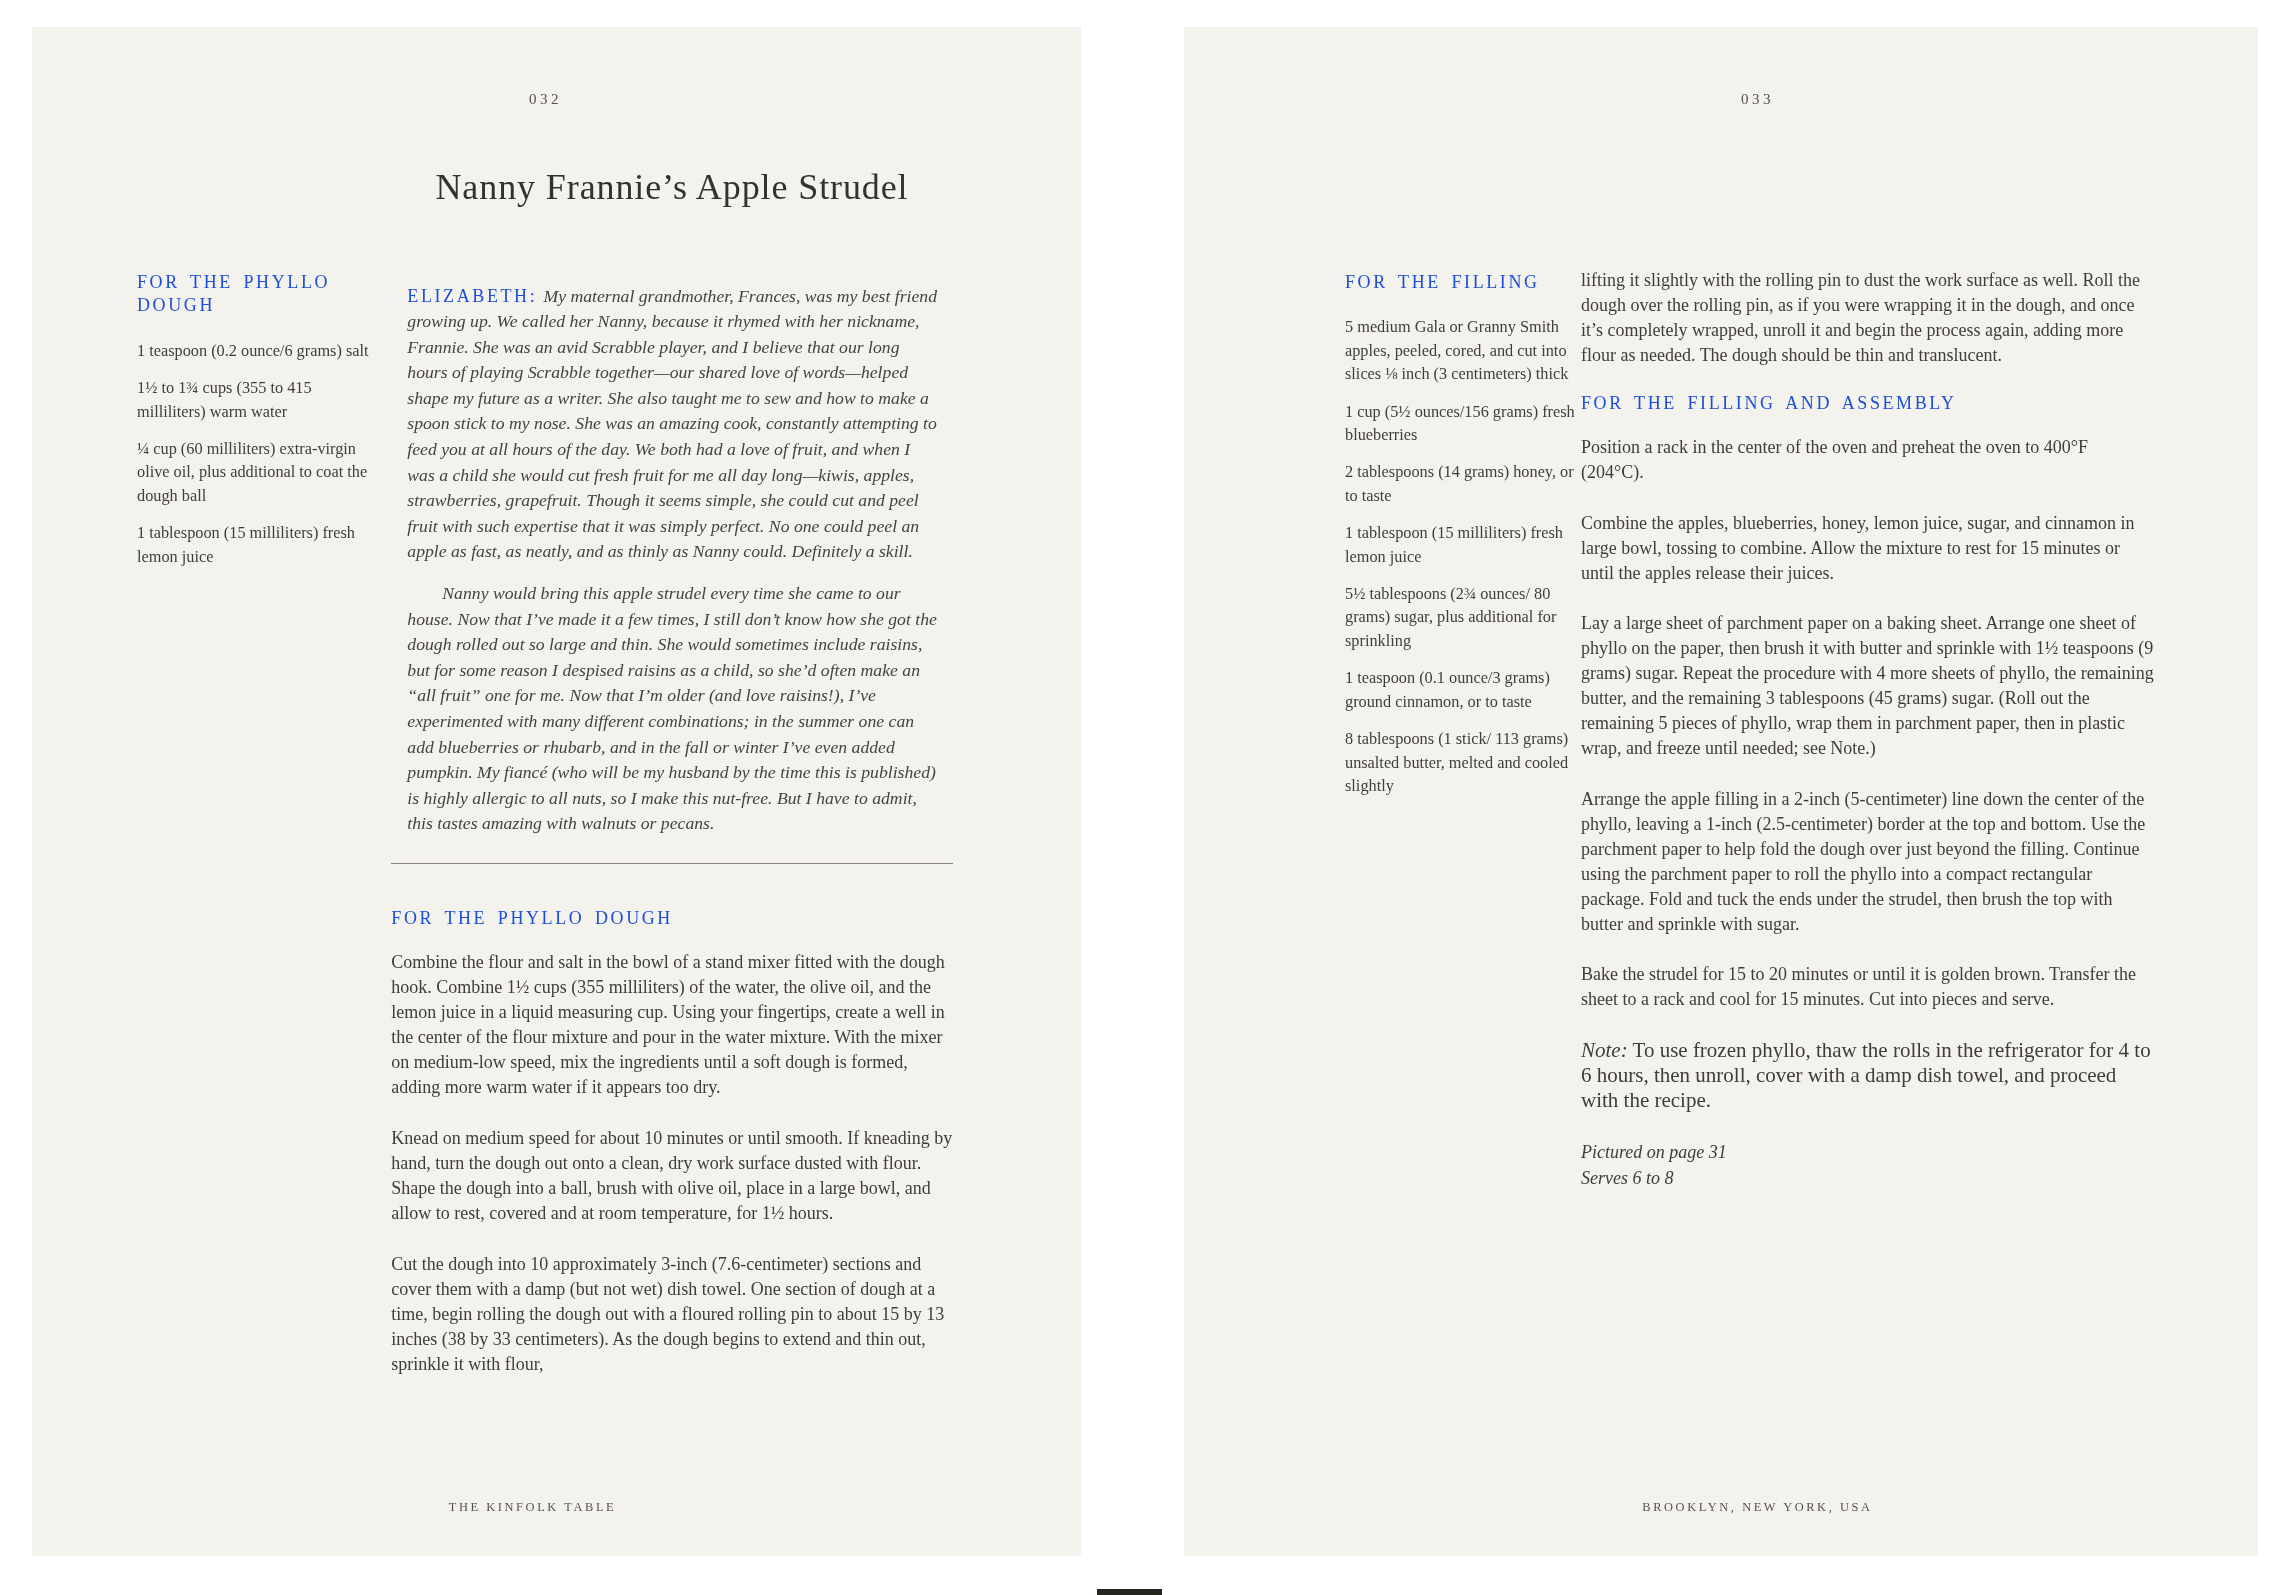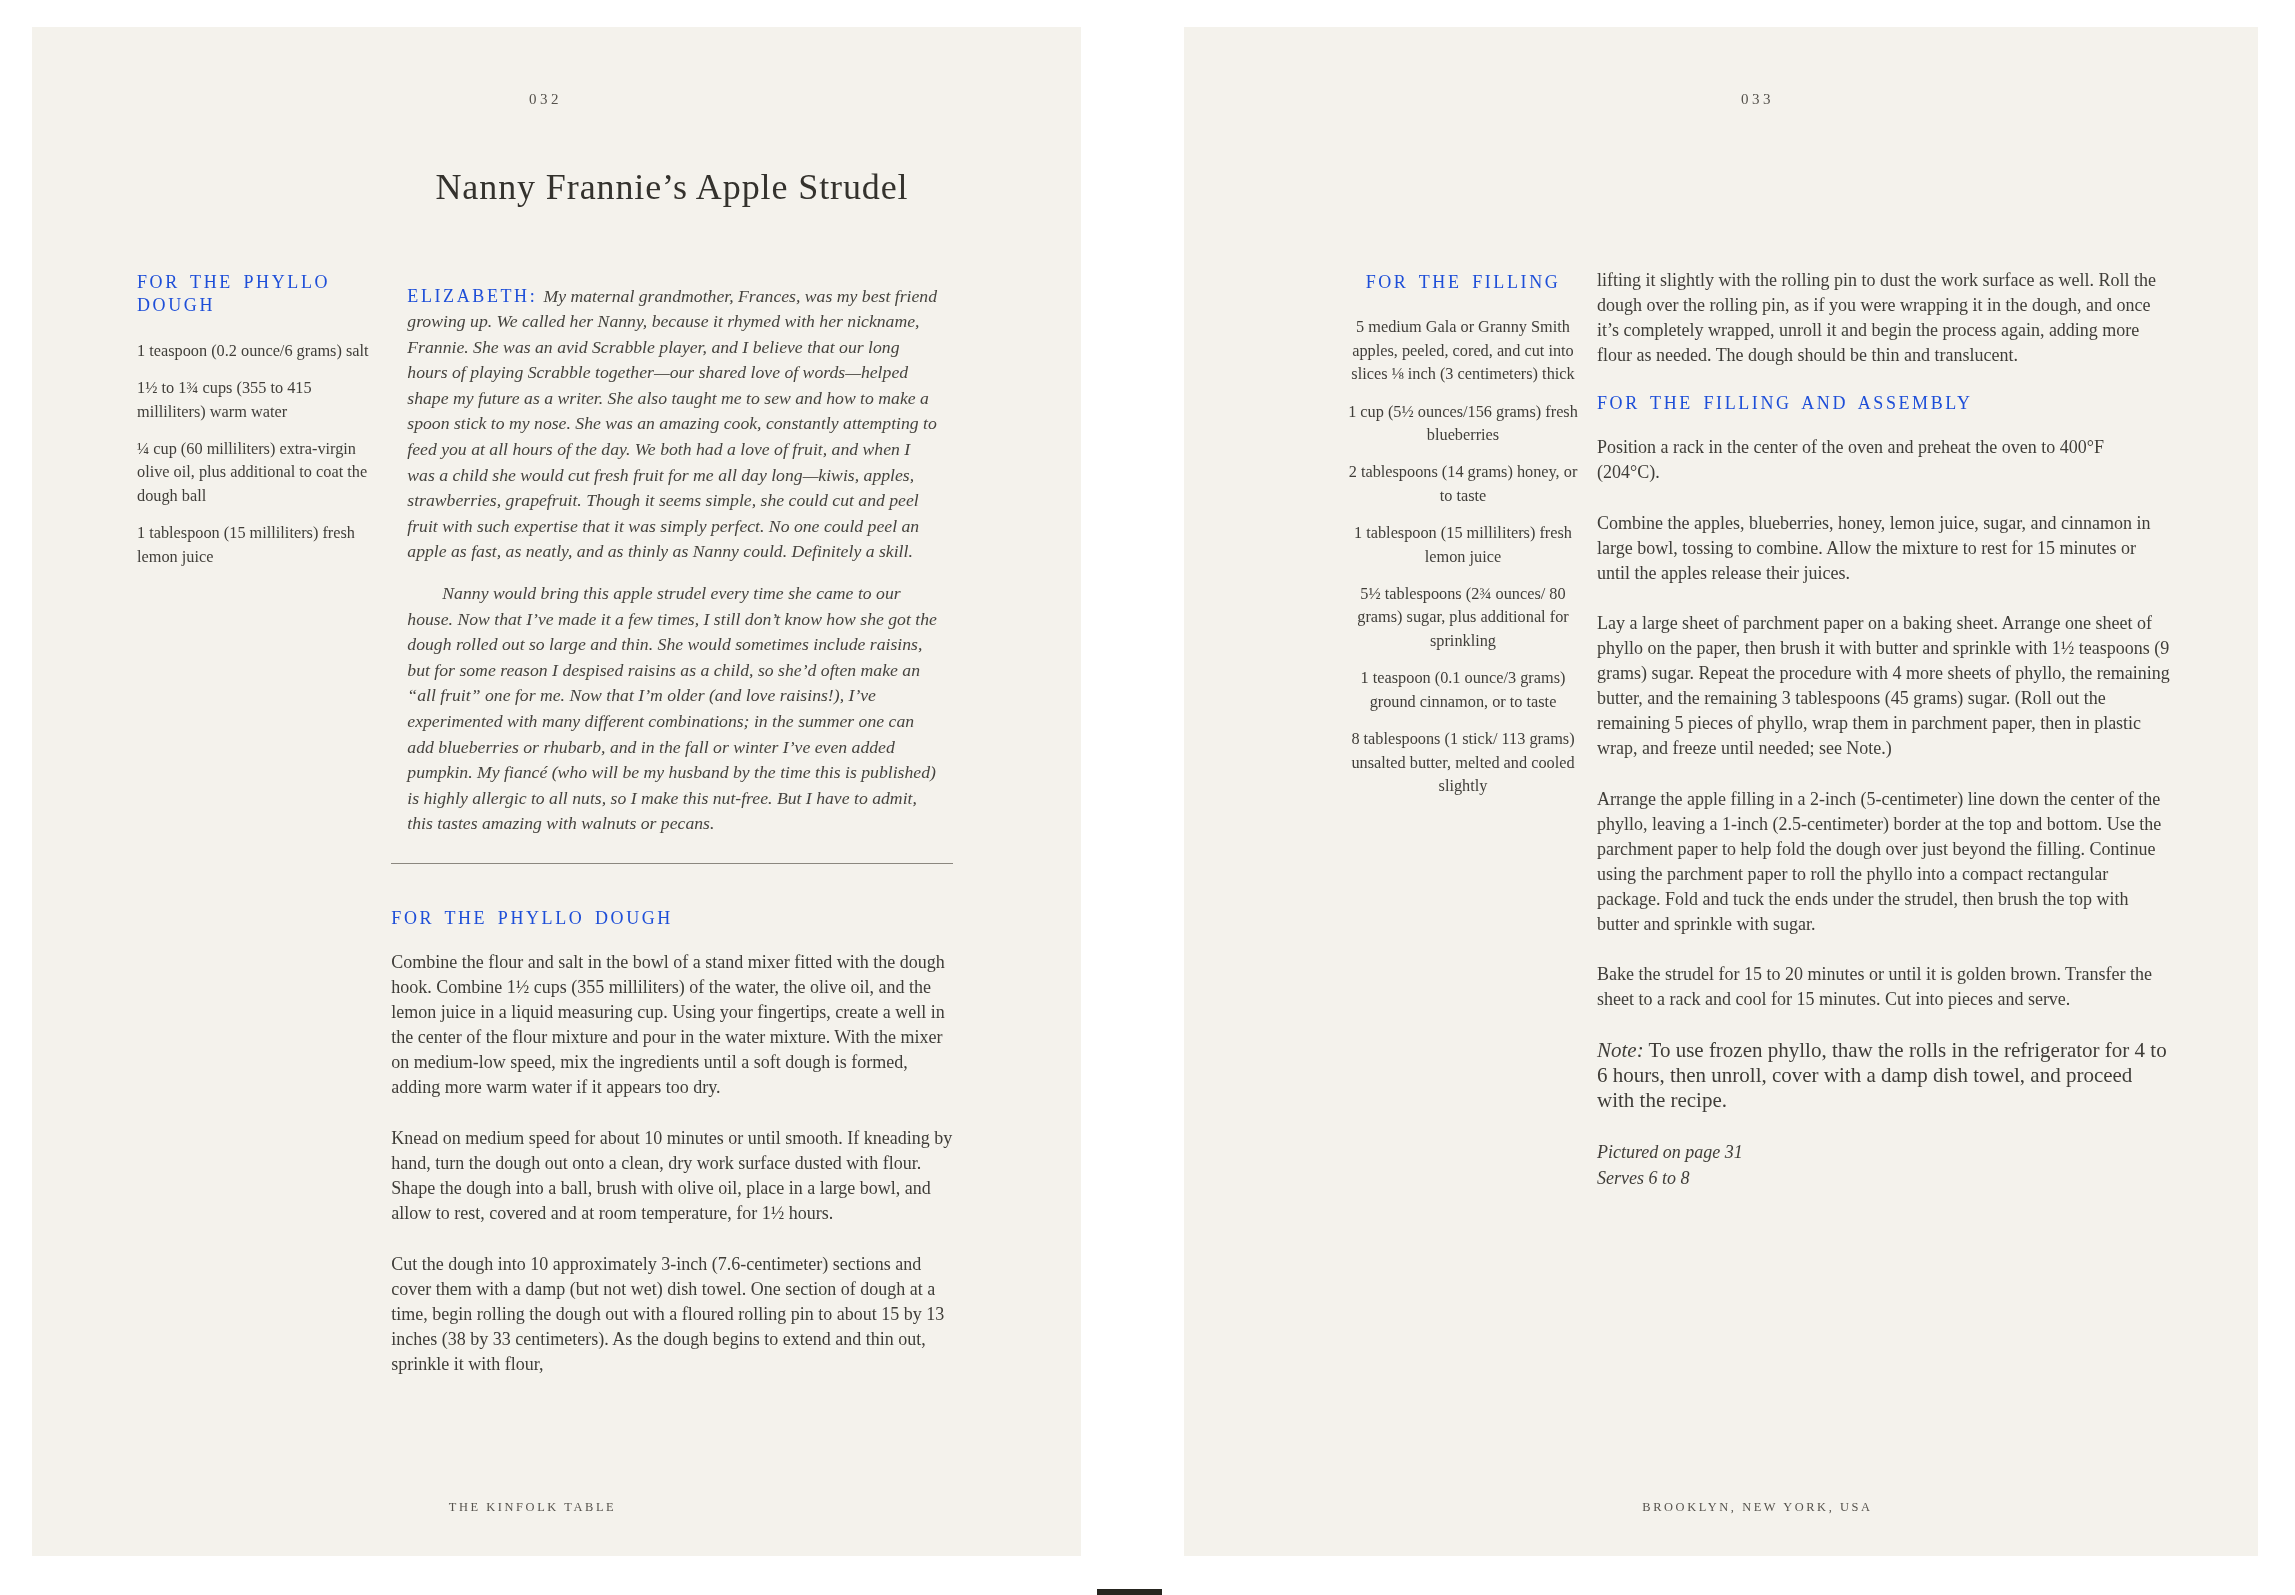--- a/index.html
+++ b/index.html
@@ -27,21 +27,21 @@
     position:absolute;top:139px;left:359px;width:562px;margin:0;
     text-align:center;font-size:36px;font-weight:400;
     letter-spacing:0.9px;color:#34322d;white-space:nowrap;
   }
 
   .block{position:absolute;top:241px;display:flex;}
   .page.left .block{left:105px;}
   .page.left .sidebar{width:234px;margin-right:20.3px;}
   .page.left .main{width:562px;}
   .page.right .block{left:161px;}
-  .page.right .sidebar{width:236px;margin-right:16px;text-align:center;}
+  .page.right .sidebar{width:236px;}
   .page.right .main{width:574px;}
 
   .sc{
     font-size:18px;letter-spacing:2.6px;word-spacing:3.5px;
     color:#1d4ed8;font-style:normal;
   }
   .sidebar .heading{margin:3.5px 0 21px;}
   .sidebar{font-size:16.3px;line-height:23.4px;color:#403e39;}
   .sidebar .ing{margin:0 0 14px;overflow-wrap:break-word;}
 

